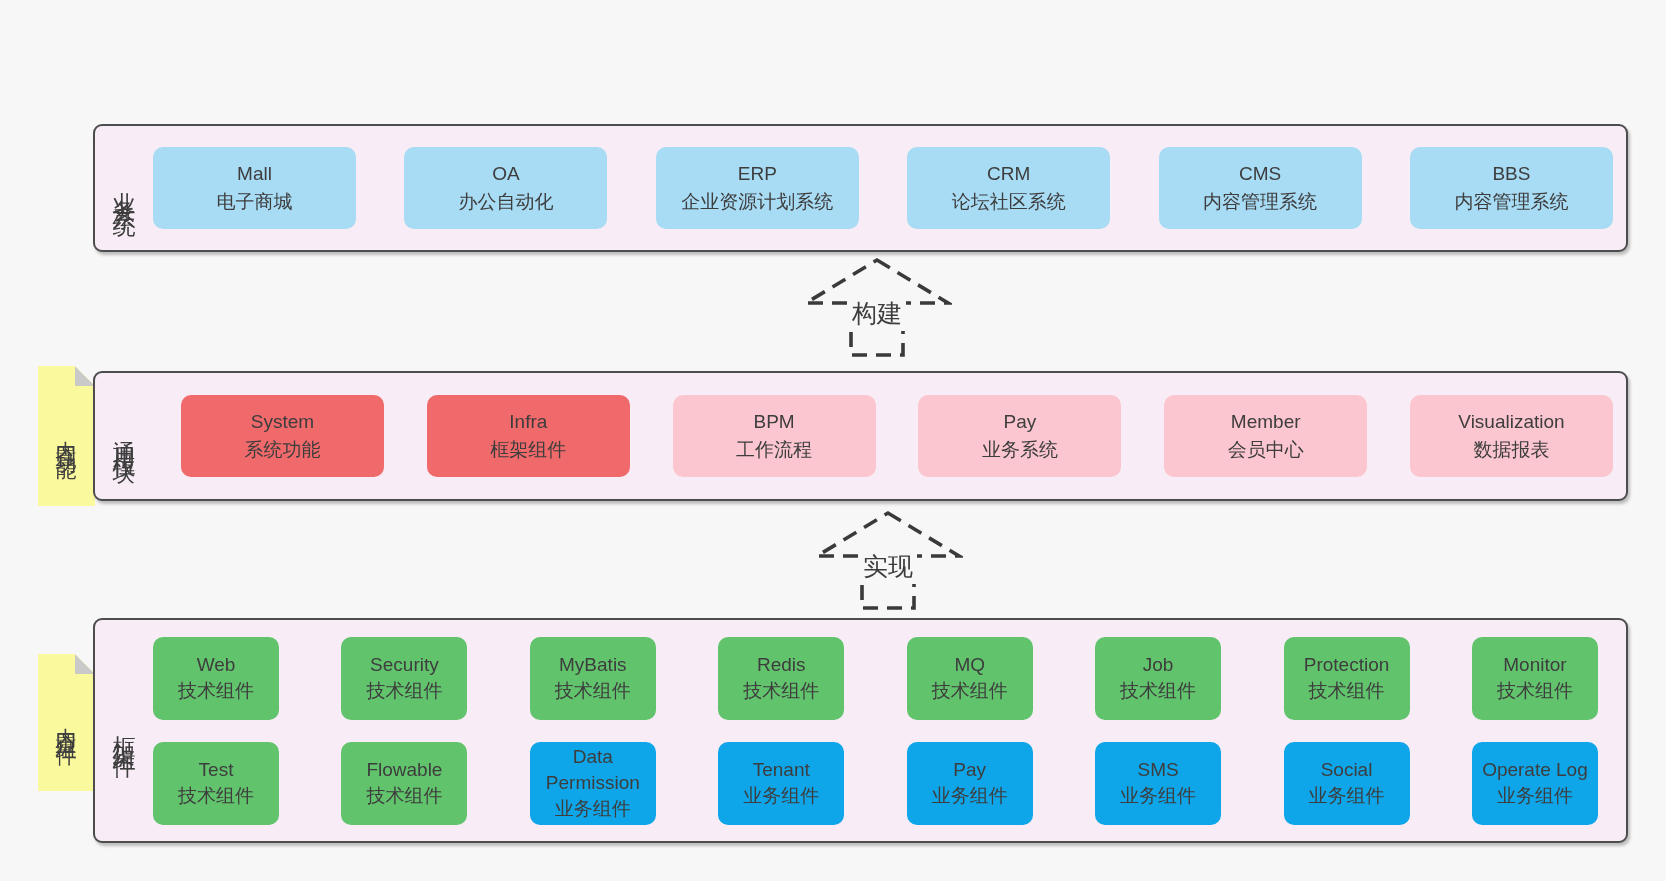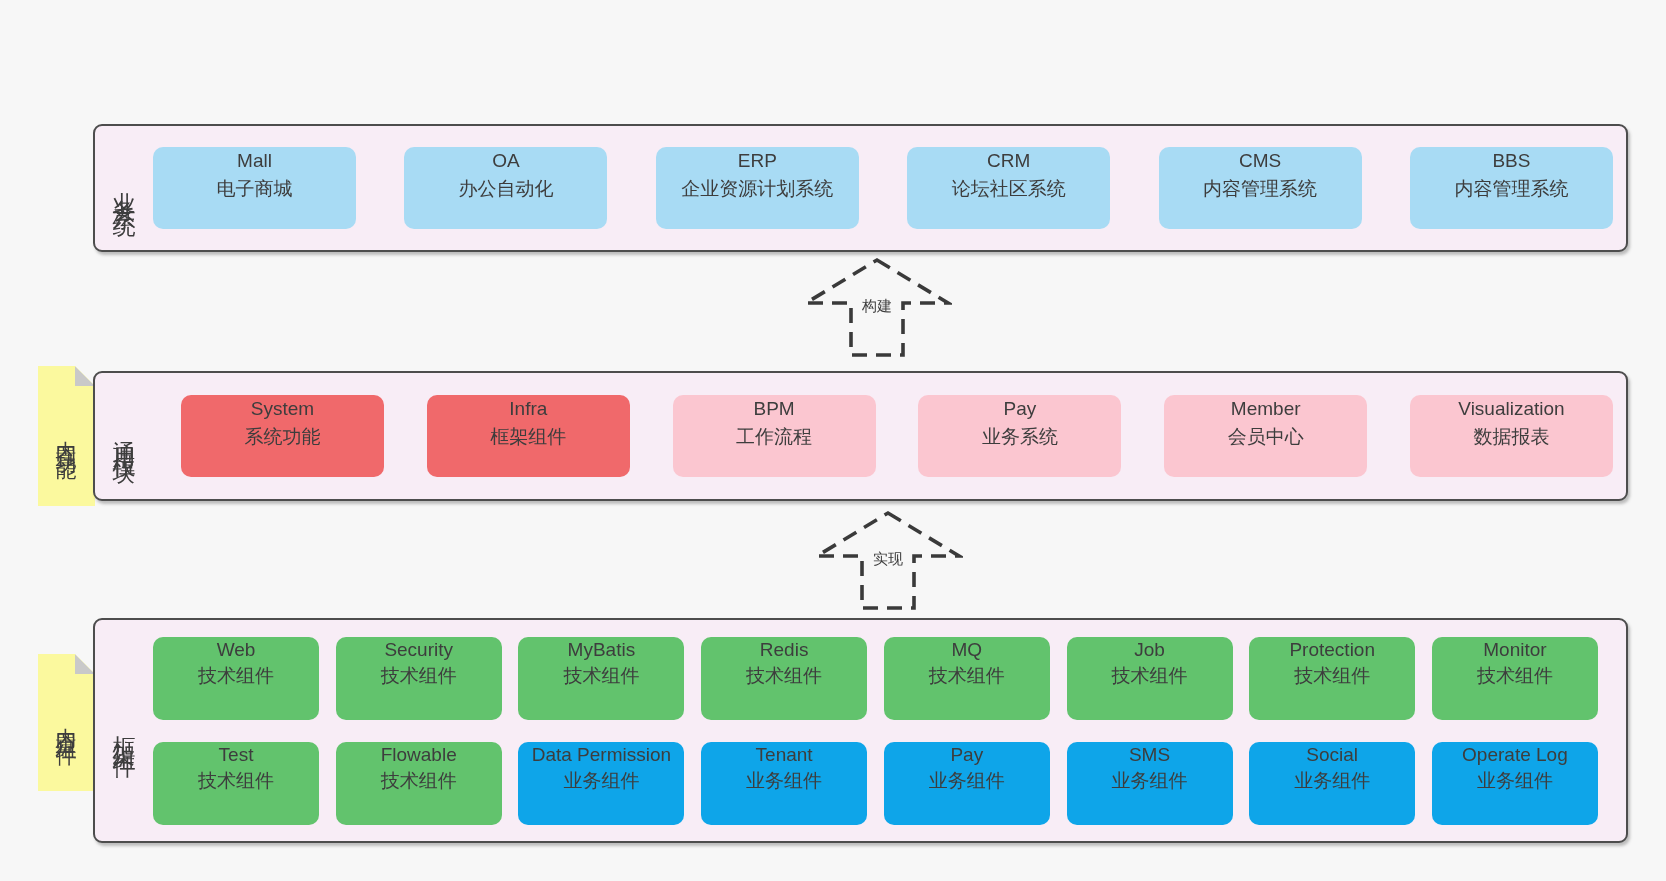--- a/index.html
+++ b/index.html
@@ -95,26 +95,27 @@
     display: flex;
     justify-content: space-between;
   }
 
   
   .box {
     border-radius: 10px;
     display: flex;
     flex-direction: column;
     align-items: center;
+    justify-content: center;
     text-align: center;
     font-size: 19px;
   }
   .box span { display: block; }
   .box-lg { width: 203px; height: 82px; line-height: 28px; }
-  .box-sm { width: 166px; height: 83px; line-height: 26px; }
+  .box-sm { width: 126px; height: 83px; line-height: 26px; }
 
   .blue       { background: #a8dbf4; }
   .red        { background: #f0696b; }
   .pink       { background: #fbc6d0; }
   .green      { background: #62c36d; }
   .lightgreen { background: #0ea5e9; }
 
   
   .arrow {
     position: absolute;
@@ -125,21 +126,21 @@
   #arrow-build     { left: 802px; top: 256px; }
   #arrow-implement { left: 813px; top: 509px; }
   .arrow svg { display: block; }
   .arrow-label {
     position: absolute;
     left: 50%;
     top: 40px;
     transform: translateX(-50%);
     background: #f7f7f7;
     padding: 1px 4px;
-    font-size: 15px;
+    font-size: 25px;
     white-space: nowrap;
   }
 </style>
 </head>
 <body>
 
 <div class="note" id="note-modules">
   <div class="note-fold"></div>
   <div class="note-text">内置功能</div>
 </div>

